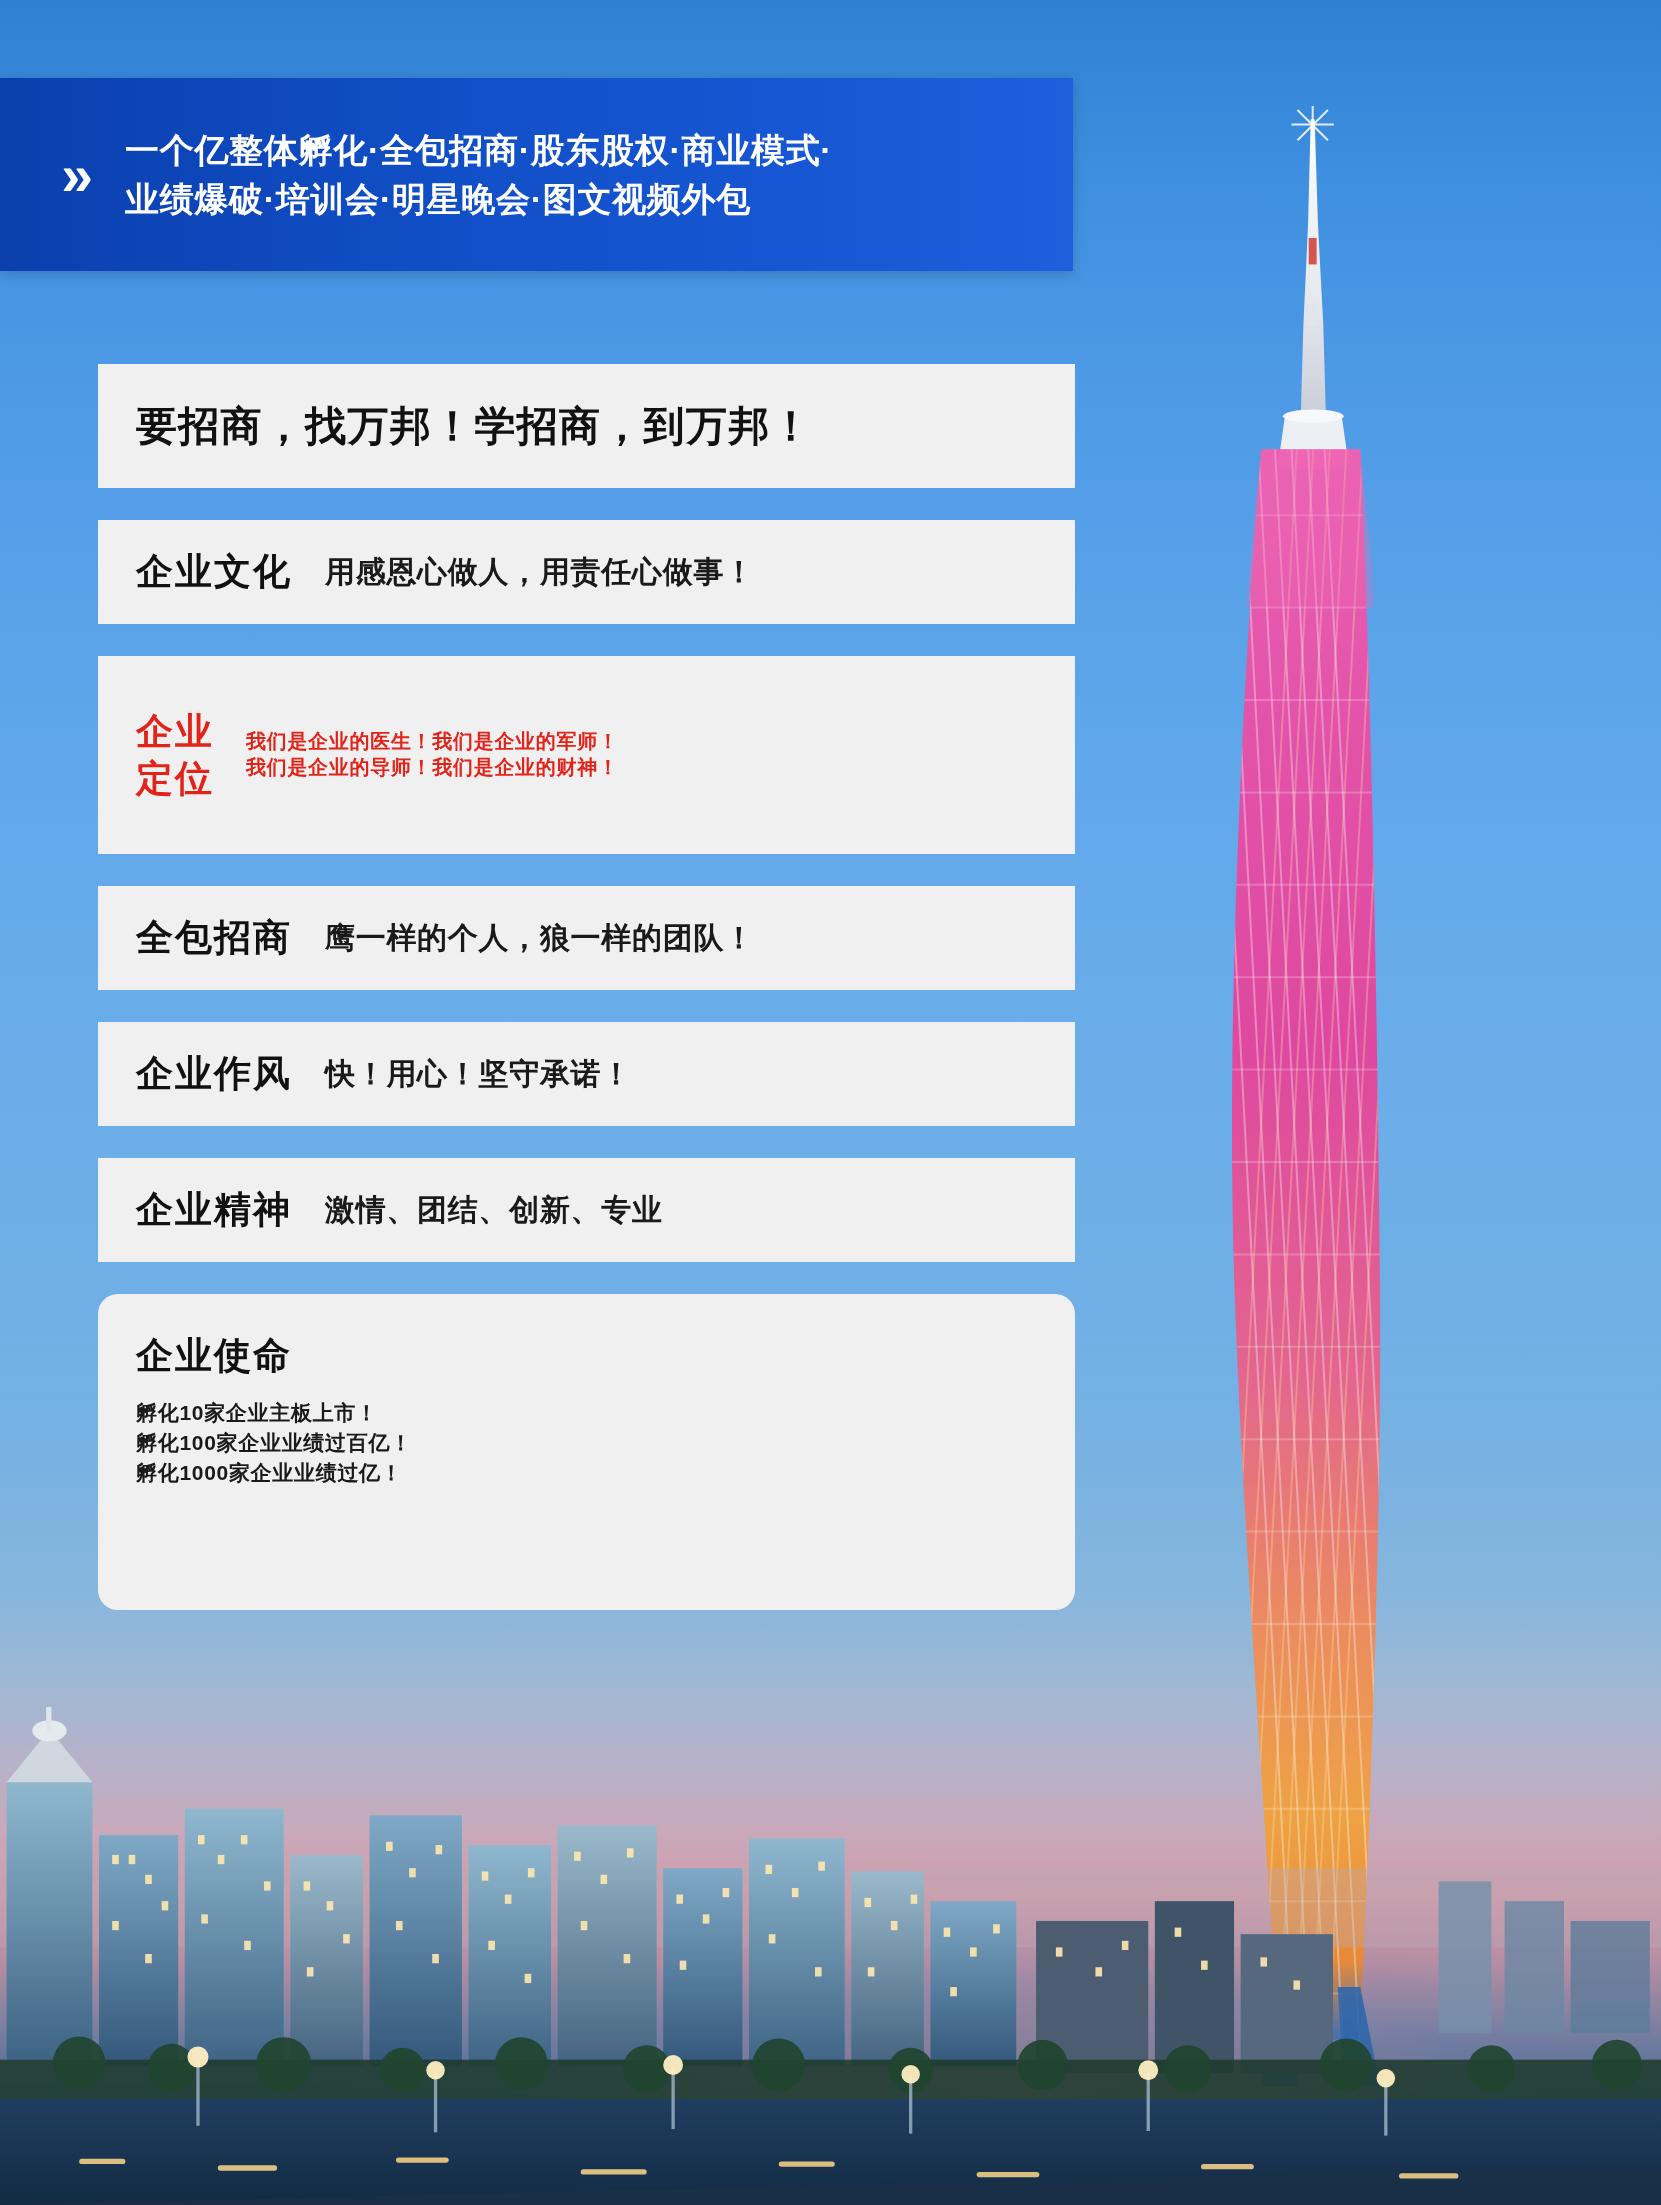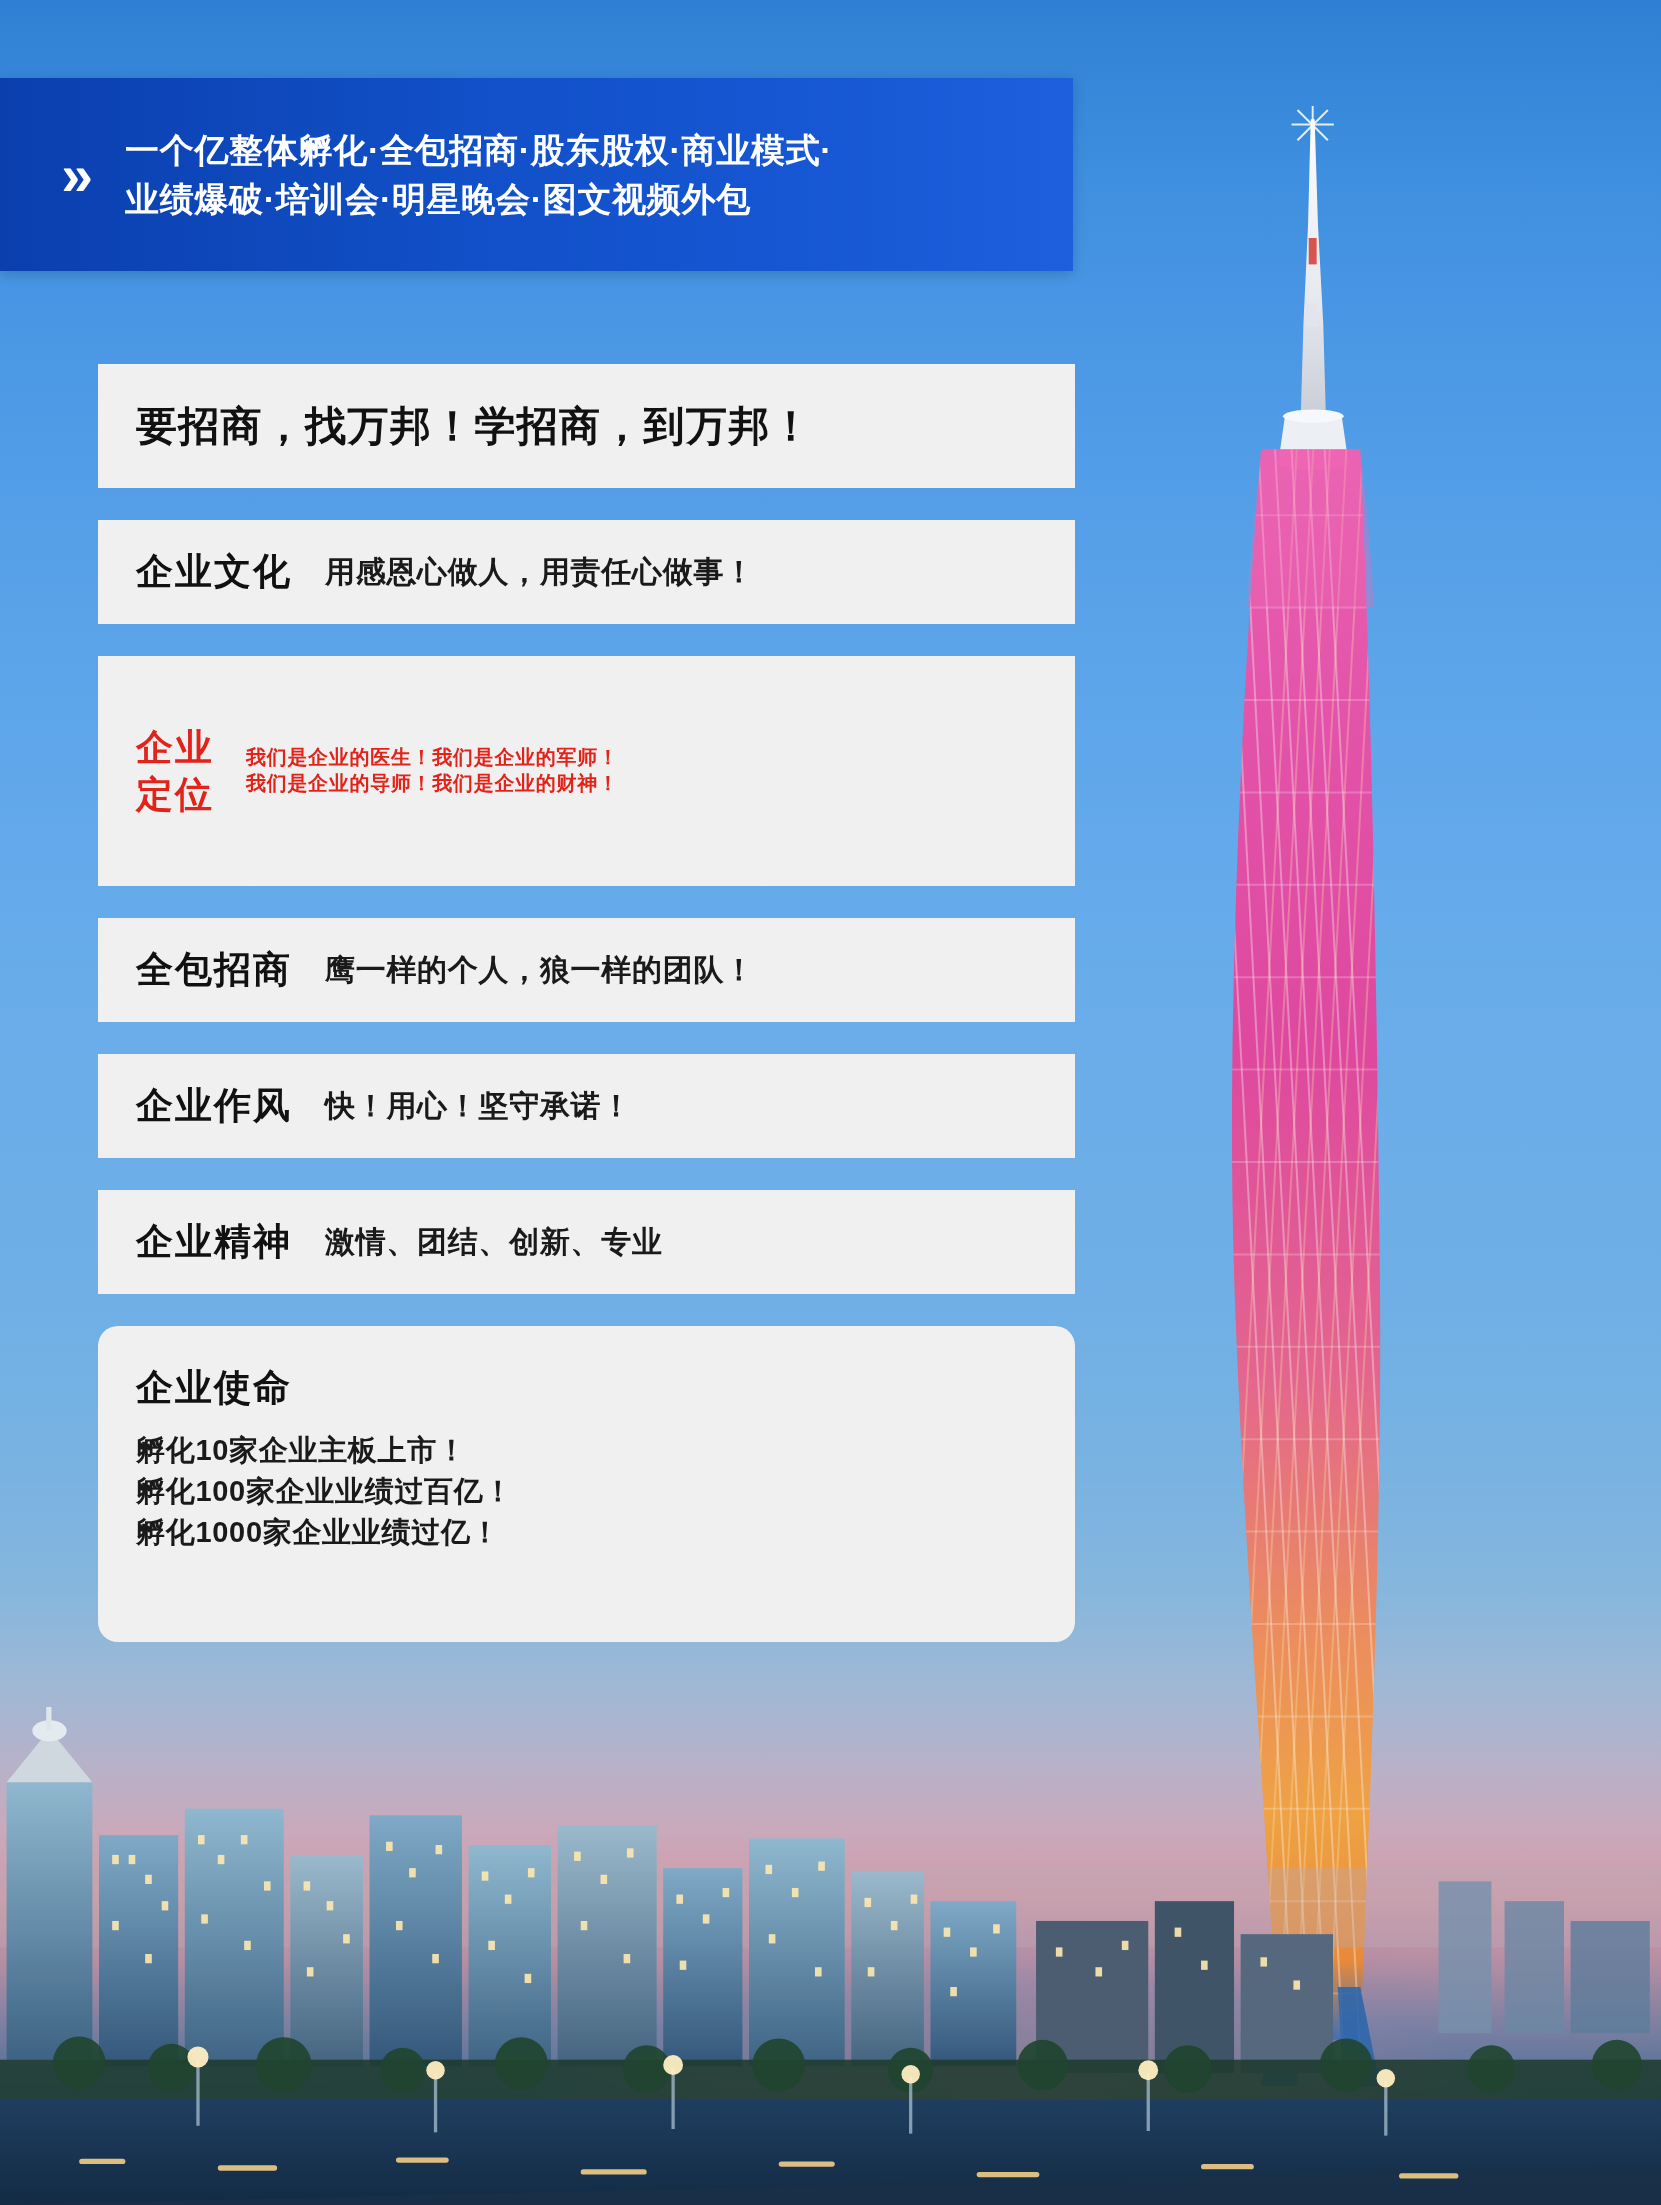--- a/index.html
+++ b/index.html
@@ -146,21 +146,21 @@
   .value {
     font-size: 30px;
     font-weight: bold;
     color: #1a1a1a;
     margin-left: 33px;
     letter-spacing: 0.7px;
     white-space: nowrap;
   }
 
   
-  .card-position { height: 230px; justify-content: flex-end; }
+  .card-position { height: 198px; justify-content: flex-end; }
   .pos-flex { display: flex; align-items: center; }
   .pos-label {
     font-size: 37px;
     font-weight: bold;
     color: #e2231a;
     line-height: 1.28;
     letter-spacing: 2px;
     white-space: nowrap;
   }
   .pos-lines {
@@ -185,21 +185,21 @@
     padding: 37px 38px 0 38px;
   }
   .mission-title {
     font-size: 37px;
     font-weight: bold;
     color: #111111;
     letter-spacing: 2px;
     margin-bottom: 17px;
   }
   .mission-line {
-    font-size: 29px;
+    font-size: 21px;
     font-weight: bold;
     color: #1a1a1a;
     line-height: 1.42;
     letter-spacing: 0.7px;
     white-space: nowrap;
   }
 </style>
 </head>
 <body>
 

